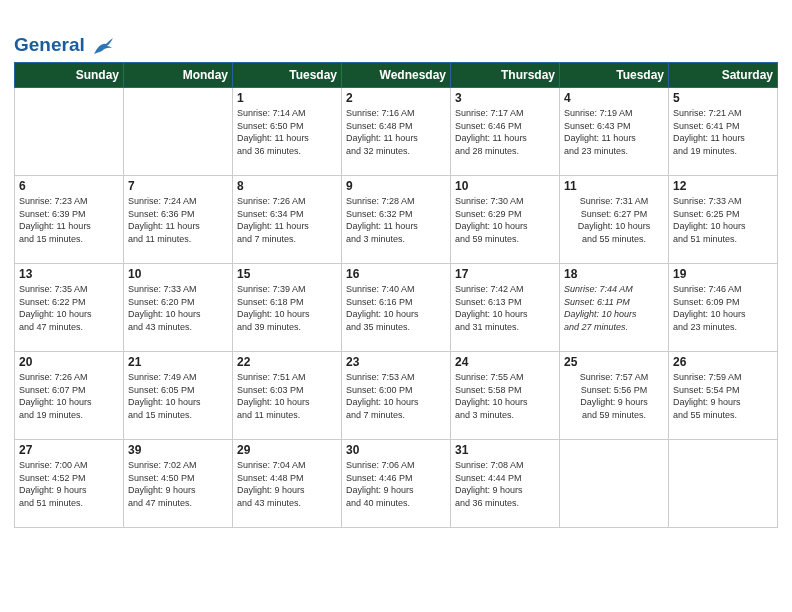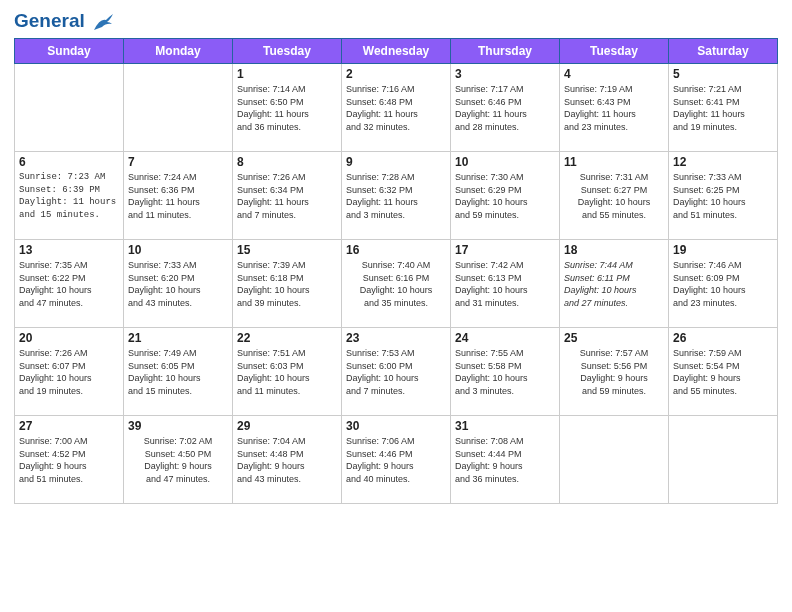--- a/index.html
+++ b/index.html
@@ -9,20 +9,21 @@
       width: 792px;
       height: 612px;
       overflow: hidden;
     }
     .page {
       width: 792px;
       height: 501px;
       padding: 10px 14px 10px 14px;
       display: flex;
       flex-direction: column;
+      margin-top: 24px;
     }
     .header {
       display: flex;
       align-items: flex-start;
       justify-content: space-between;
       margin-bottom: 6px;
     }
     .logo {
       display: flex;
       align-items: center;
@@ -42,26 +43,26 @@
       color: #444;
     }
     .calendar {
       flex: 1;
       border: 1px solid #ccc;
       border-collapse: collapse;
       width: 100%;
       table-layout: fixed;
     }
     .calendar th {
-      background: #8b5cf6;
+      background: #14532d;
       color: #fff;
       font-size: 12px;
       font-weight: bold;
       padding: 5px 4px;
-      text-align: center;
+      text-align: right;
       border: 1px solid #2563a0;
     }
     .calendar td {
       border: 1px solid #ccc;
       vertical-align: top;
       padding: 3px 4px;
       font-size: 9.5px;
       color: #222;
       height: 88px;
     }
@@ -158,21 +159,21 @@
             <span class="day-num">5</span>
             <div class="day-info" style="white-space: pre-line;">Sunrise: 7:21 AM
 Sunset: 6:41 PM
 Daylight: 11 hours
 and 19 minutes.</div>
           </td>
         </tr>
         <tr>
           <td>
             <span class="day-num">6</span>
-            <div class="day-info" style="white-space: pre-line; font-family: Liberation Mono, monospace;">Sunrise: 7:23 AM
+            <div class="day-info" style="white-space: pre-line;">Sunrise: 7:23 AM
 Sunset: 6:39 PM
 Daylight: 11 hours
 and 15 minutes.</div>
           </td>
           <td>
             <span class="day-num">7</span>
             <div class="day-info" style="white-space: pre-line;">Sunrise: 7:24 AM
 Sunset: 6:36 PM
 Daylight: 11 hours
 and 11 minutes.</div>
@@ -230,21 +231,21 @@
           </td>
           <td>
             <span class="day-num">15</span>
             <div class="day-info" style="white-space: pre-line;">Sunrise: 7:39 AM
 Sunset: 6:18 PM
 Daylight: 10 hours
 and 39 minutes.</div>
           </td>
           <td>
             <span class="day-num">16</span>
-            <div class="day-info" style="white-space: pre-line; text-align: center;">Sunrise: 7:40 AM
+            <div class="day-info" style="white-space: pre-line;">Sunrise: 7:40 AM
 Sunset: 6:16 PM
 Daylight: 10 hours
 and 35 minutes.</div>
           </td>
           <td>
             <span class="day-num">17</span>
             <div class="day-info" style="white-space: pre-line;">Sunrise: 7:42 AM
 Sunset: 6:13 PM
 Daylight: 10 hours
 and 31 minutes.</div>
@@ -318,21 +319,21 @@
         <tr class="row-shaded">
           <td>
             <span class="day-num">27</span>
             <div class="day-info" style="white-space: pre-line;">Sunrise: 7:00 AM
 Sunset: 4:52 PM
 Daylight: 9 hours
 and 51 minutes.</div>
           </td>
           <td>
             <span class="day-num">39</span>
-            <div class="day-info" style="white-space: pre-line; text-align: center;">Sunrise: 7:02 AM
+            <div class="day-info" style="white-space: pre-line;">Sunrise: 7:02 AM
 Sunset: 4:50 PM
 Daylight: 9 hours
 and 47 minutes.</div>
           </td>
           <td>
             <span class="day-num">29</span>
             <div class="day-info" style="white-space: pre-line;">Sunrise: 7:04 AM
 Sunset: 4:48 PM
 Daylight: 9 hours
 and 43 minutes.</div>

